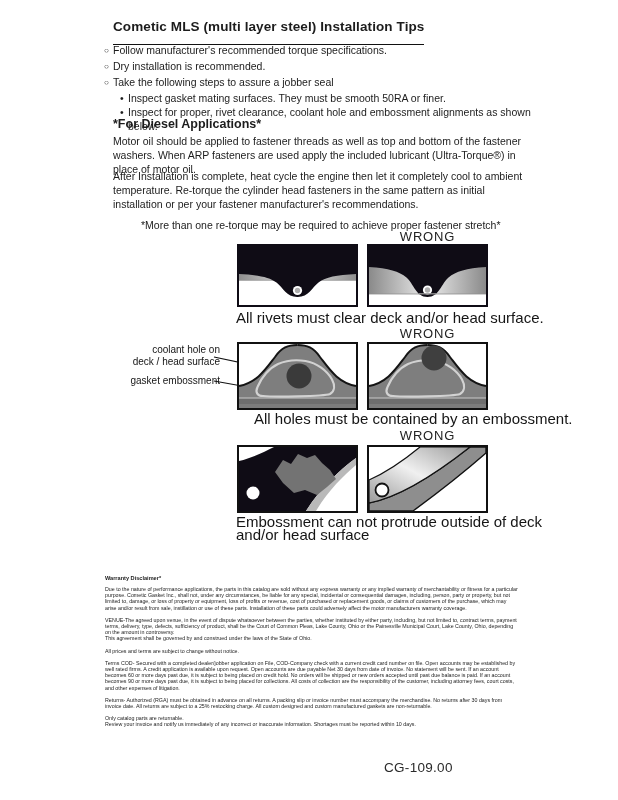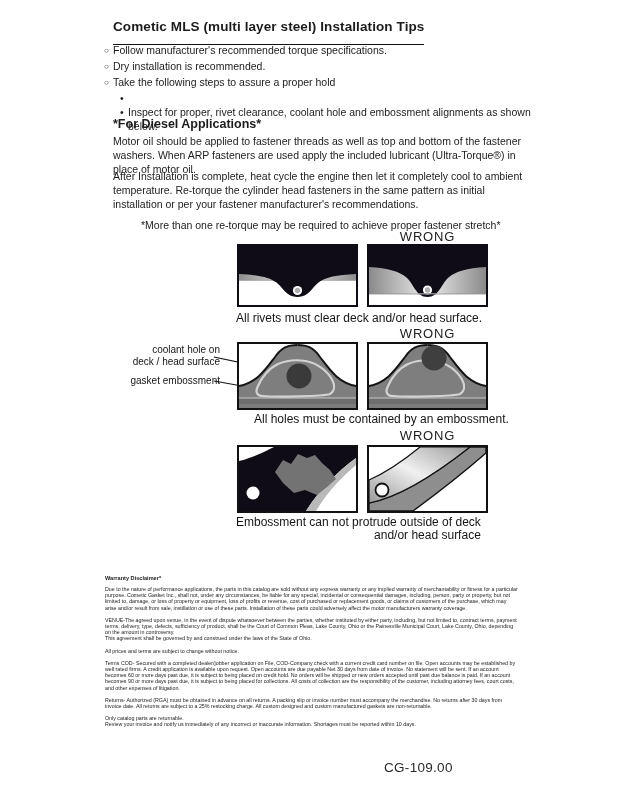--- a/index.html
+++ b/index.html
@@ -21,21 +21,21 @@
 
   .hdr { width:121px; text-align:center; font-size:13px; letter-spacing:.8px; color:#222; }
   .hdr.l { left:237px;margin-top:45px; } .hdr.r { left:367px; }
   .r1h { top:229px; } .r2h { top:326px; } .r3h { top:428px; }
 
   .panel { width:121px; }
   .panel svg { display:block; width:121px; }
   .pr1 { top:244px; } .pr2 { top:342px; } .pr3 { top:445px; }
   .pl { left:237px; } .pr { left:367px; }
 
-  .caption { font-size:12px; line-height:12.5px; color:#151515;text-align:right; }
+  .caption { font-size:15px; line-height:12.5px; color:#151515; }
   .cap1 { left:236px; top:312px; }
   .cap2 { left:254px; top:413px; }
   .cap3 { left:236px; top:516px; white-space:pre-line; }
 
   .side-label { left:96px; width:124px; text-align:right; font-size:10px; line-height:11.5px; color:#151515; }
   .lbl-coolant { top:344px; white-space:pre-line; }
   .lbl-emboss { top:375px; }
   .leaders { left:0; top:340px; pointer-events:none; }
 
   .warranty { left:105px; top:575px; width:413px; color:#222; }
@@ -53,24 +53,25 @@
   <div class="b-row">
       <span class="b-mark">○</span>
       <span>Follow manufacturer's recommended torque specifications.</span>
     </div>
   <div class="b-row">
       <span class="b-mark">○</span>
       <span>Dry installation is recommended.</span>
     </div>
   <div class="b-row">
       <span class="b-mark">○</span>
-      <span>Take the following steps to assure a proper hold</span>
+      <span>Take the following steps to assure a jobber seal</span>
     </div>
   <div class="sb-row">
       <span class="sb-mark">•</span>
+      <span>Inspect gasket mating surfaces.  They must be smooth 50RA or finer.</span>
     </div>
   <div class="sb-row">
       <span class="sb-mark">•</span>
       <span>Inspect for proper, rivet clearance, coolant hole and embossment alignments as shown below.</span>
     </div>
 </div>
 
 <div class="abs diesel-h">*For Diesel Applications*</div>
 <div class="abs para p1">Motor oil should be applied to fastener threads as well as top and bottom of the fastener washers. When ARP fasteners are used apply the included lubricant (Ultra-Torque®) in place of motor oil.</div>
 <div class="abs para p2">After Installation is complete, heat cycle the engine then let it completely cool to ambient temperature. Re-torque the cylinder head fasteners in the same pattern as initial installation or per your fastener manufacturer's recommendations.</div>

